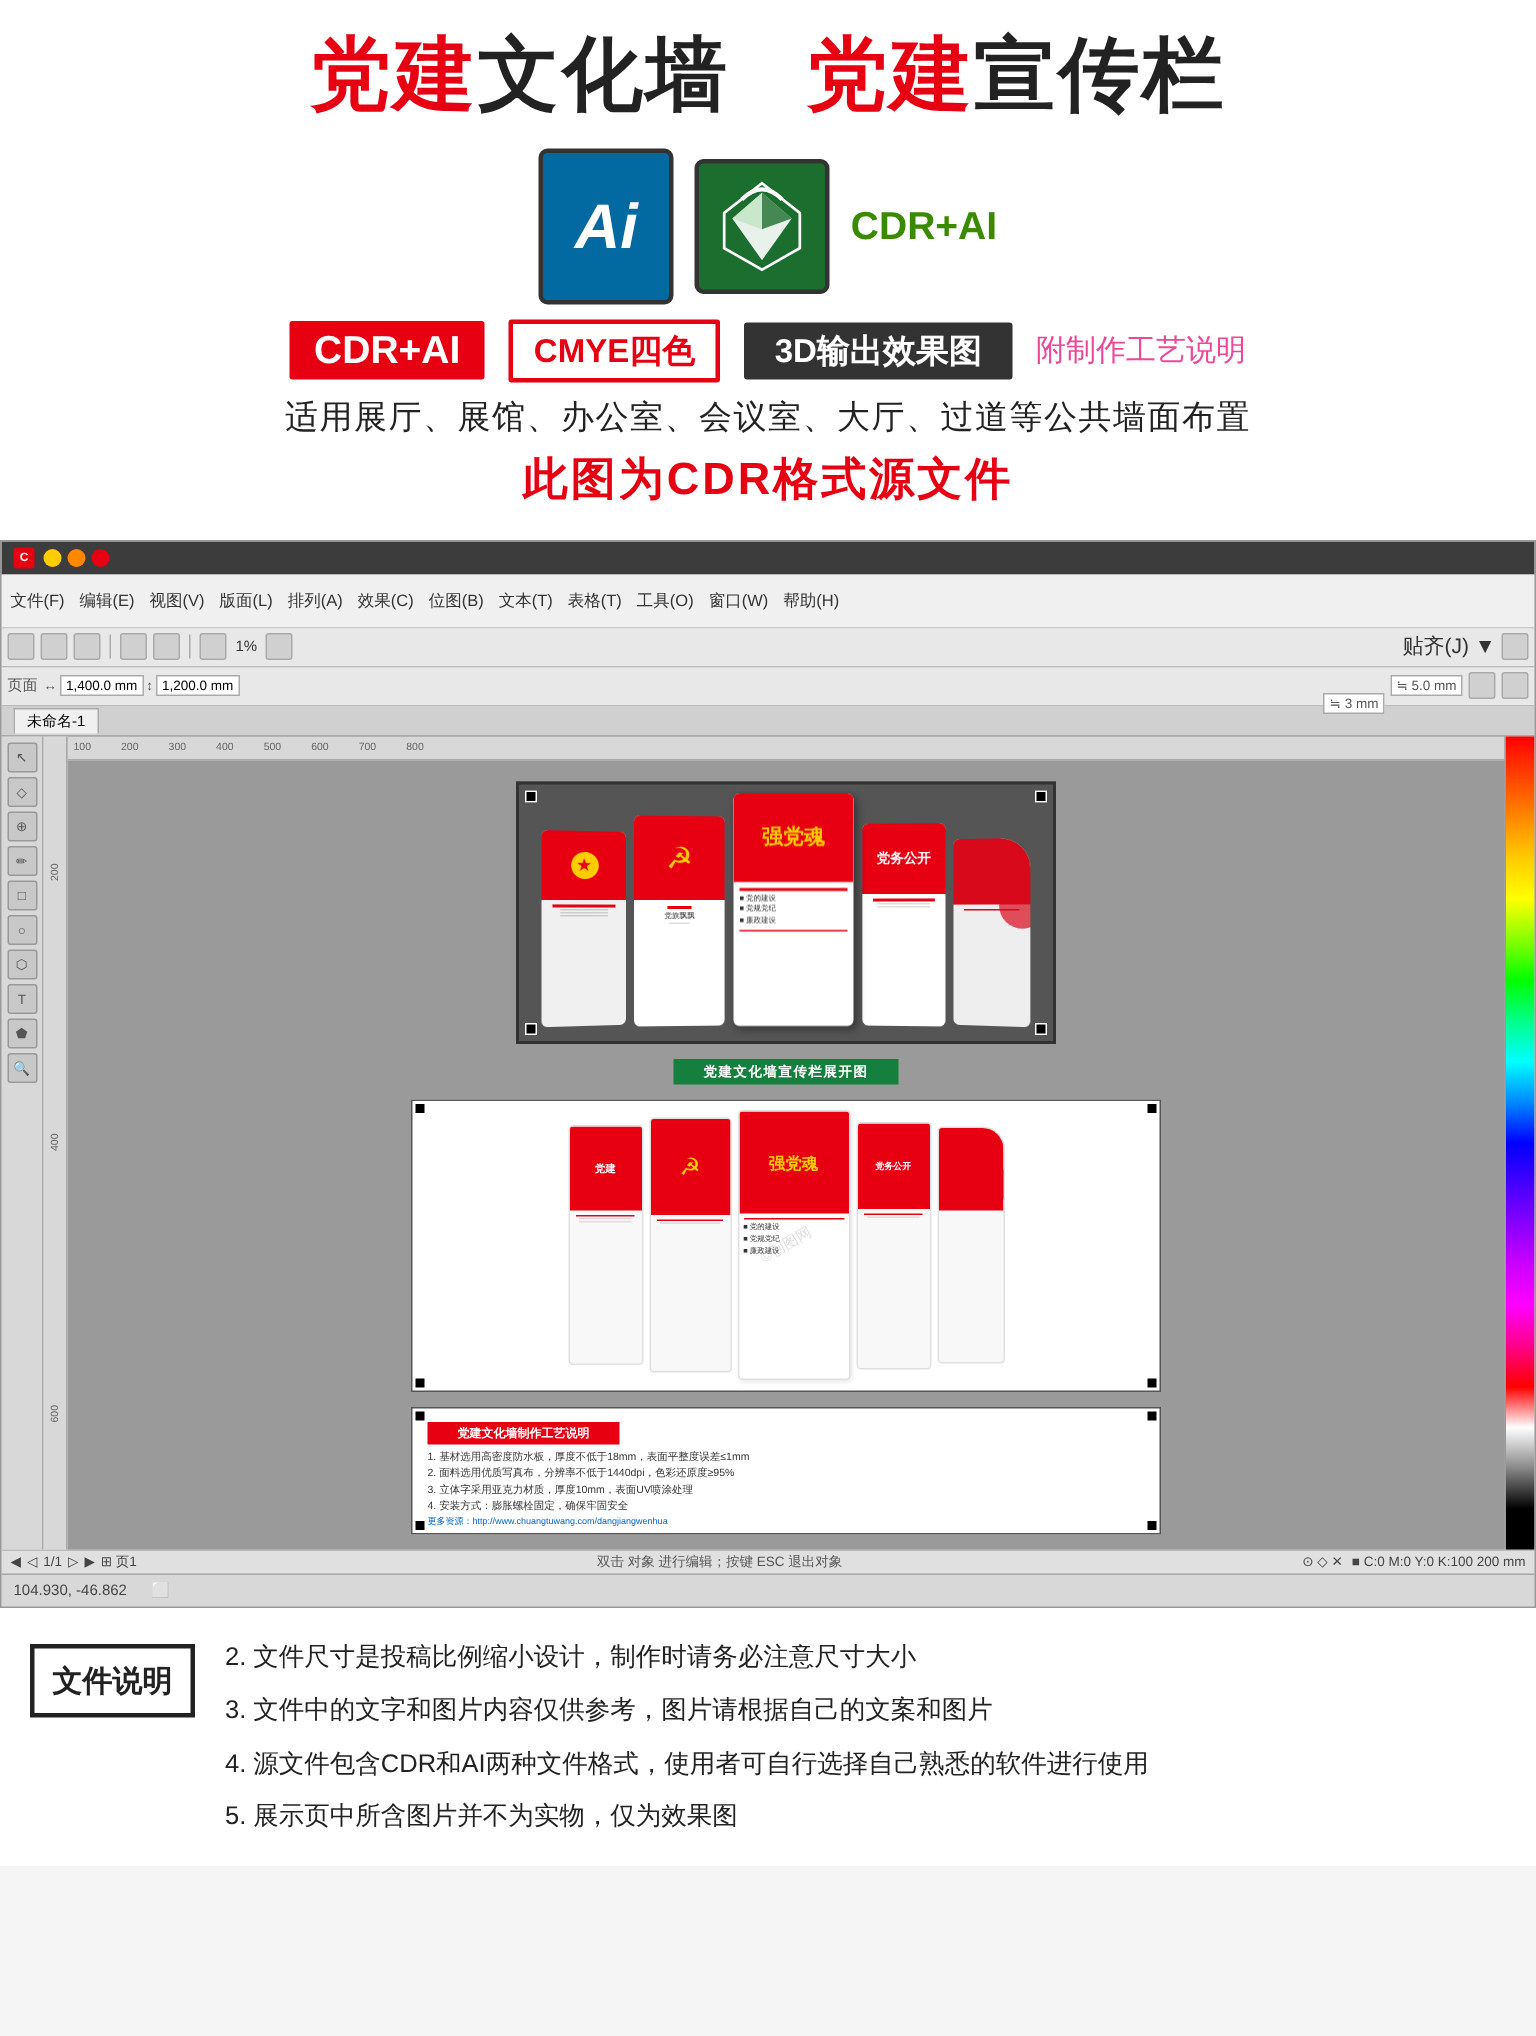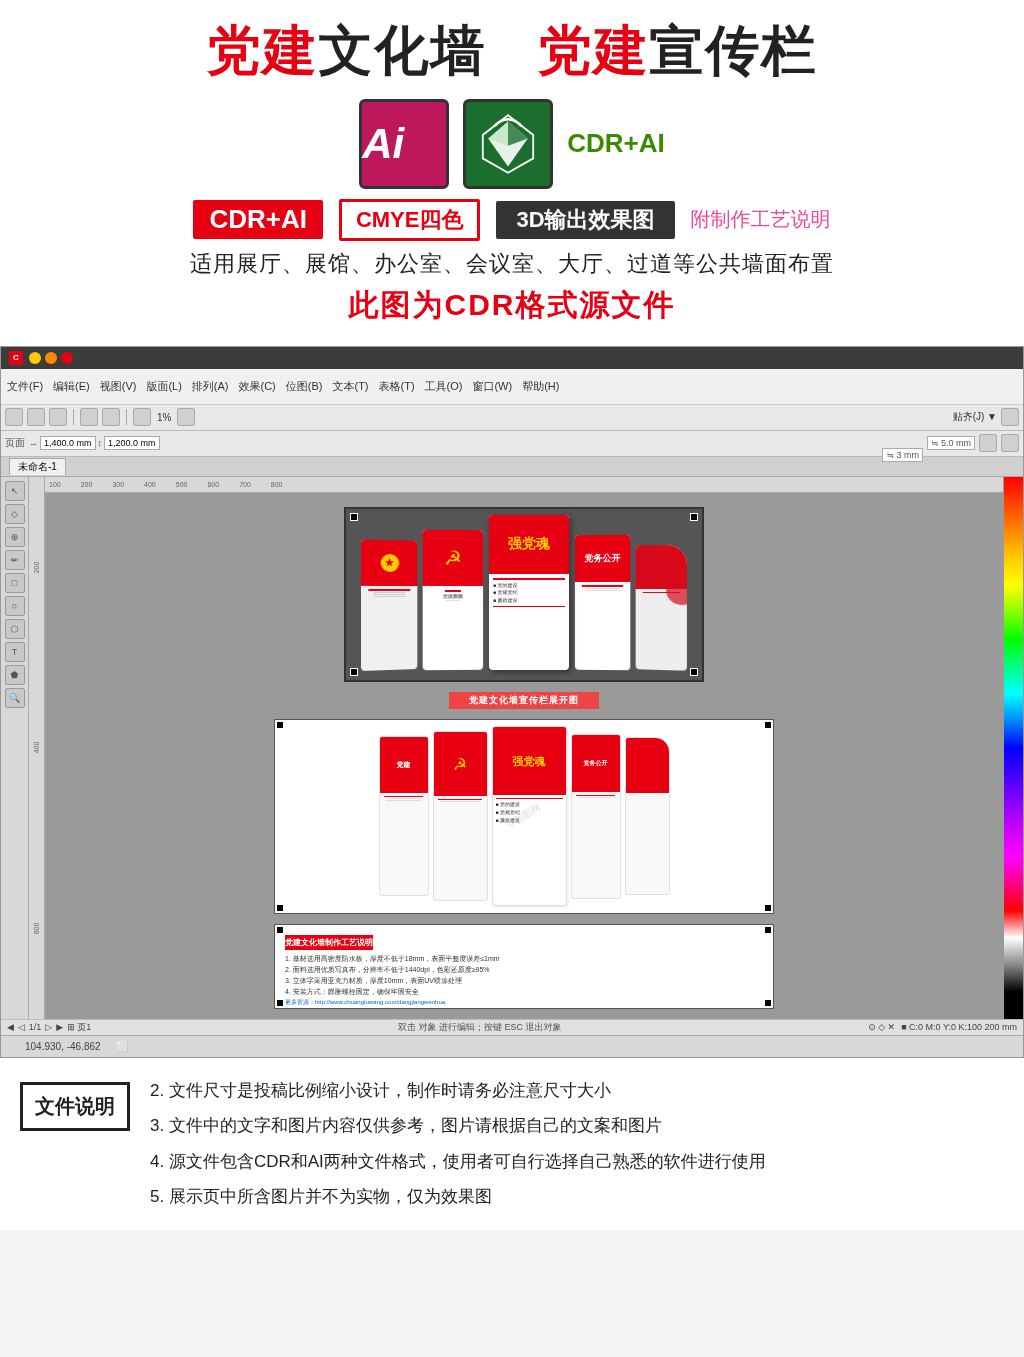--- a/index.html
+++ b/index.html
@@ -29,24 +29,24 @@
 
     
     .format-row {
       display: flex;
       align-items: center;
       justify-content: center;
       gap: 14px;
       margin: 16px 0 10px;
     }
     .ai-icon {
-      width: 90px; height: 90px;
-      background: #be185d;
+      width: 90px; height: 104px;
+      background: #0369a1;
       border: 3px solid #333;
-      display: flex; align-items: center; 
+      display: flex; align-items: center; justify-content: center;
       font-size: 42px; font-weight: 900; color: white;
       font-style: italic;
       border-radius: 6px;
     }
     .cdr-icon {
       width: 90px; height: 90px;
       background: #1b6e2e;
       border: 3px solid #333;
       display: flex; align-items: center; justify-content: center;
       border-radius: 6px;
@@ -187,21 +187,21 @@
       );
       border-left: 1px solid #999;
     }
 
     
     .cdr-statusbar {
       background: #d8d8d8;
       height: 22px;
       border-top: 1px solid #aaa;
       display: flex; align-items: center;
-      padding: 0 24px;
+      padding: 0 8px;
       gap: 16px;
       font-size: 10px; color: #444;
     }
 
     
     .bottom-section {
       background: white;
       padding: 20px 30px 20px 20px;
       display: flex;
       gap: 20px;
@@ -311,21 +311,21 @@
     <div class="cdr-toolbar-item"></div>
     <div class="cdr-toolbar-item"></div>
     <div style="width:1px;height:16px;background:#aaa;margin:0 2px;"></div>
     <div class="cdr-toolbar-item"></div>
     <div class="cdr-toolbar-item"></div>
     <div style="width:1px;height:16px;background:#aaa;margin:0 2px;"></div>
     <div class="cdr-toolbar-item"></div>
     <span style="font-size:10px;color:#333;margin:0 2px;">1%</span>
     <div class="cdr-toolbar-item"></div>
     <div style="flex:1;"></div>
-    <span style="font-size:10px;color:#333;">贴齐(J) ▼</span>
+    <span style="font-size:14px;color:#333;">贴齐(J) ▼</span>
     <div class="cdr-toolbar-item"></div>
   </div>
 
   <div class="cdr-toolbar">
     <span style="font-size:10px;color:#555;">页面</span>
     <div style="display:flex;align-items:center;gap:2px;">
       <span style="font-size:9px;color:#555;">↔</span>
       <span style="font-size:9px;background:white;border:1px solid #aaa;padding:1px 3px;">1,400.0 mm</span>
       <span style="font-size:9px;color:#555;">↕</span>
       <span style="font-size:9px;background:white;border:1px solid #aaa;padding:1px 3px;">1,200.0 mm</span>
@@ -437,21 +437,21 @@
           </div>
 
           <div style="position:absolute;top:50%;left:50%;transform:translate(-50%,-50%) rotate(-30deg);color:rgba(255,255,255,0.15);font-size:10px;pointer-events:none;white-space:nowrap;">©创图网</div>
 
           <div style="position:absolute;top:4px;left:4px;width:8px;height:8px;background:black;border:1px solid white;"></div>
           <div style="position:absolute;top:4px;right:4px;width:8px;height:8px;background:black;border:1px solid white;"></div>
           <div style="position:absolute;bottom:4px;left:4px;width:8px;height:8px;background:black;border:1px solid white;"></div>
           <div style="position:absolute;bottom:4px;right:4px;width:8px;height:8px;background:black;border:1px solid white;"></div>
         </div>
 
-        <div style="background:#ef4444;color:white;font-size:9px;padding:2px 20px;font-weight:700;letter-spacing:1px;">党建文化墙宣传栏展开图</div>
+        <div style="background:#15803d;color:white;font-size:9px;padding:2px 20px;font-weight:700;letter-spacing:1px;">党建文化墙宣传栏展开图</div>
 
         <div style="width:500px;height:195px;background:white;border:1px solid #555;position:relative;overflow:hidden;">
 
           <div style="width:100%;height:100%;display:flex;align-items:center;justify-content:center;gap:4px;padding:8px;">
 
             <div style="width:50px;height:160px;background:#f8f8f8;border:1px solid #e0e0e0;border-radius:3px;overflow:hidden;display:flex;flex-direction:column;flex-shrink:0;">
               <div style="width:100%;height:35%;background:#e60012;display:flex;align-items:center;justify-content:center;font-size:7px;color:white;font-weight:900;text-align:center;">党建</div>
               <div style="flex:1;padding:2px;font-size:5px;color:#333;">
                 <div style="width:90%;height:1px;background:#e60012;margin:1px auto;"></div>
                 <div style="width:80%;height:1px;background:#ddd;margin:1px auto;"></div>
@@ -493,21 +493,21 @@
 
           <div style="position:absolute;top:2px;left:2px;width:6px;height:6px;background:black;"></div>
           <div style="position:absolute;top:2px;right:2px;width:6px;height:6px;background:black;"></div>
           <div style="position:absolute;bottom:2px;left:2px;width:6px;height:6px;background:black;"></div>
           <div style="position:absolute;bottom:2px;right:2px;width:6px;height:6px;background:black;"></div>
 
           <div style="position:absolute;top:50%;left:50%;transform:translate(-50%,-50%) rotate(-30deg);color:rgba(150,150,150,0.3);font-size:10px;pointer-events:none;white-space:nowrap;">©创图网</div>
         </div>
 
         <div style="width:500px;height:85px;background:white;border:1px solid #555;position:relative;overflow:hidden;padding:6px 10px;">
-          <div style="background:#e60012;color:white;font-size:8px;font-weight:700;padding:2px 0;display:inline-block;margin-bottom:3px;">党建文化墙制作工艺说明</div>
+          <div style="background:#e60012;color:white;font-size:8px;font-weight:700;padding:2px 20px;display:inline-block;margin-bottom:3px;">党建文化墙制作工艺说明</div>
           <div style="font-size:7px;color:#333;line-height:1.6;">
             <div>1. 基材选用高密度防水板，厚度不低于18mm，表面平整度误差≤1mm</div>
             <div>2. 面料选用优质写真布，分辨率不低于1440dpi，色彩还原度≥95%</div>
             <div>3. 立体字采用亚克力材质，厚度10mm，表面UV喷涂处理</div>
             <div>4. 安装方式：膨胀螺栓固定，确保牢固安全</div>
             <div style="color:#0066cc;font-size:6px;">更多资源：http://www.chuangtuwang.com/dangjiangwenhua</div>
           </div>
           
           <div style="position:absolute;top:2px;left:2px;width:6px;height:6px;background:black;"></div>
           <div style="position:absolute;top:2px;right:2px;width:6px;height:6px;background:black;"></div>

